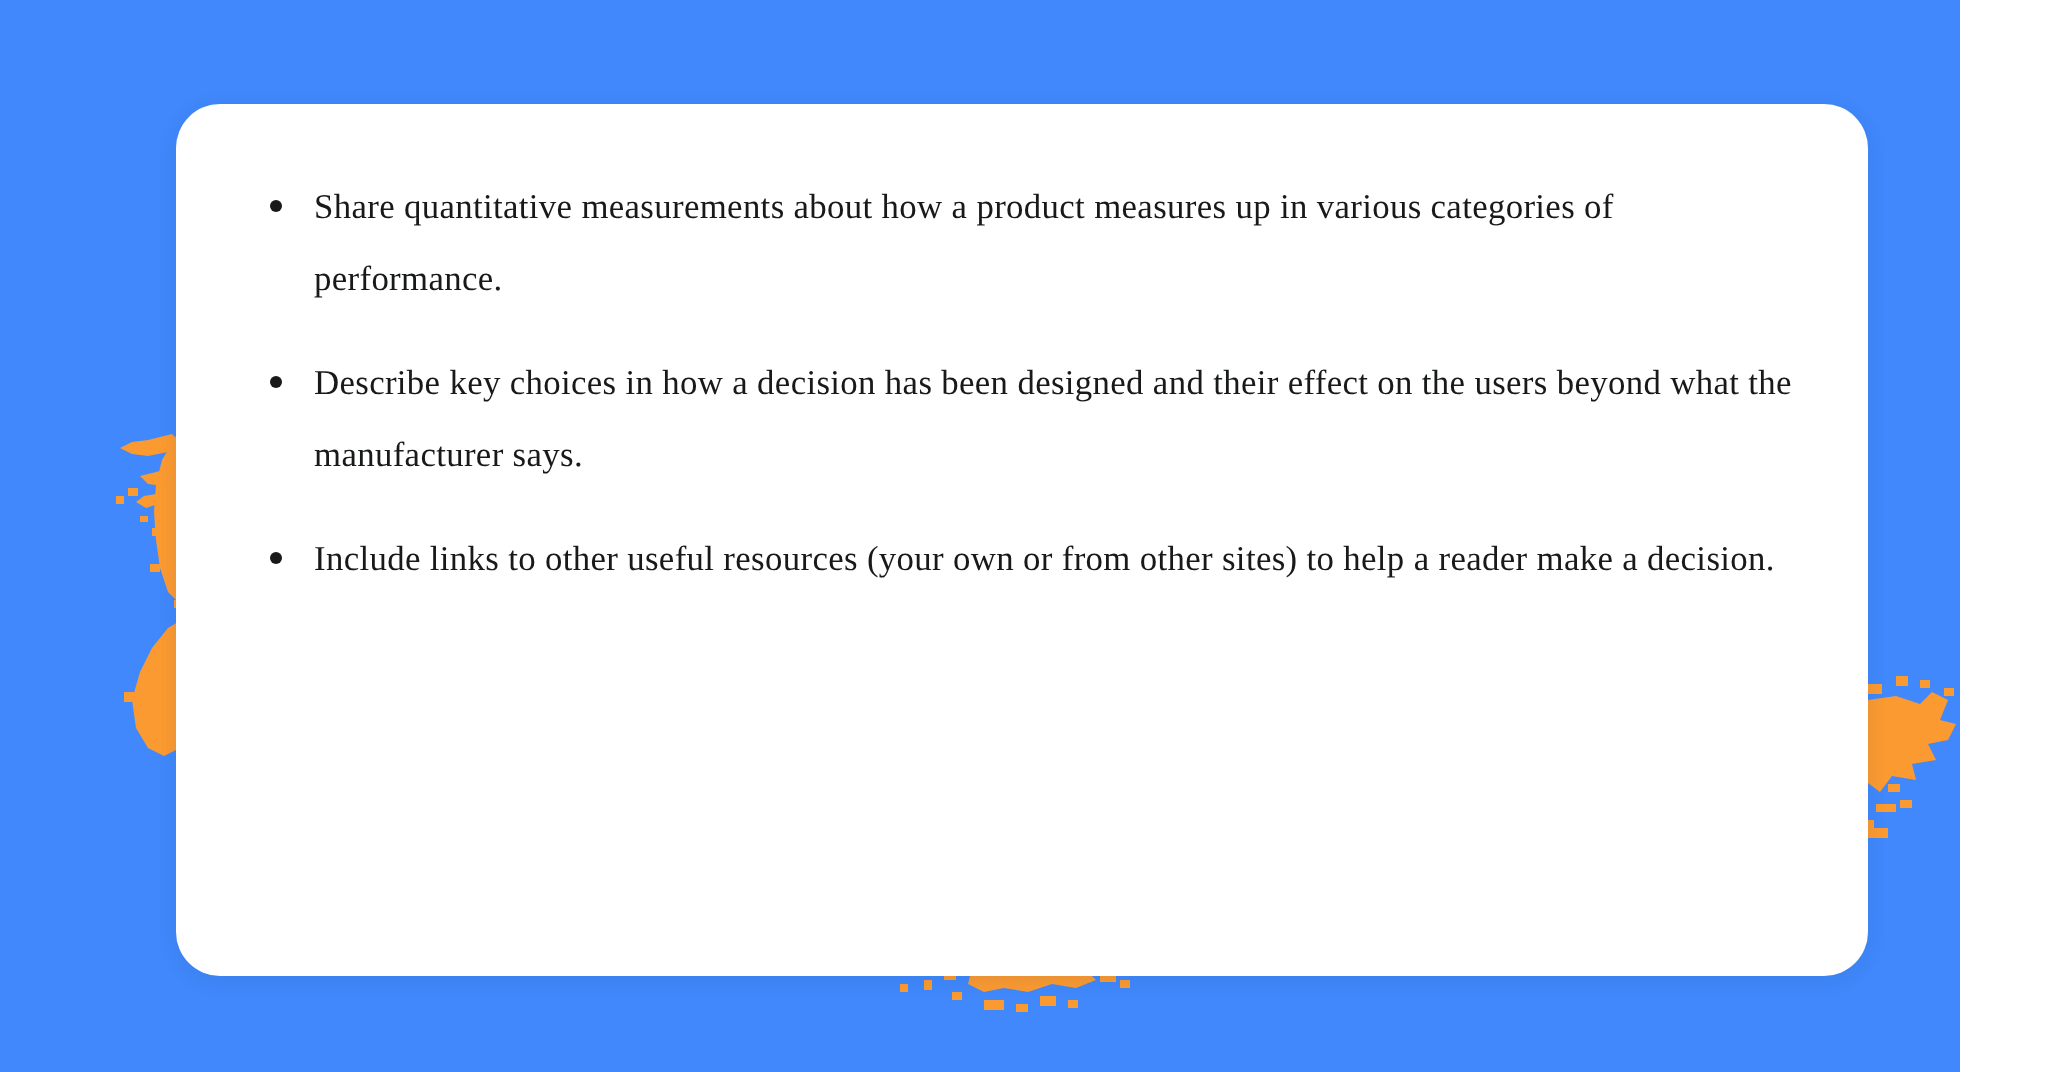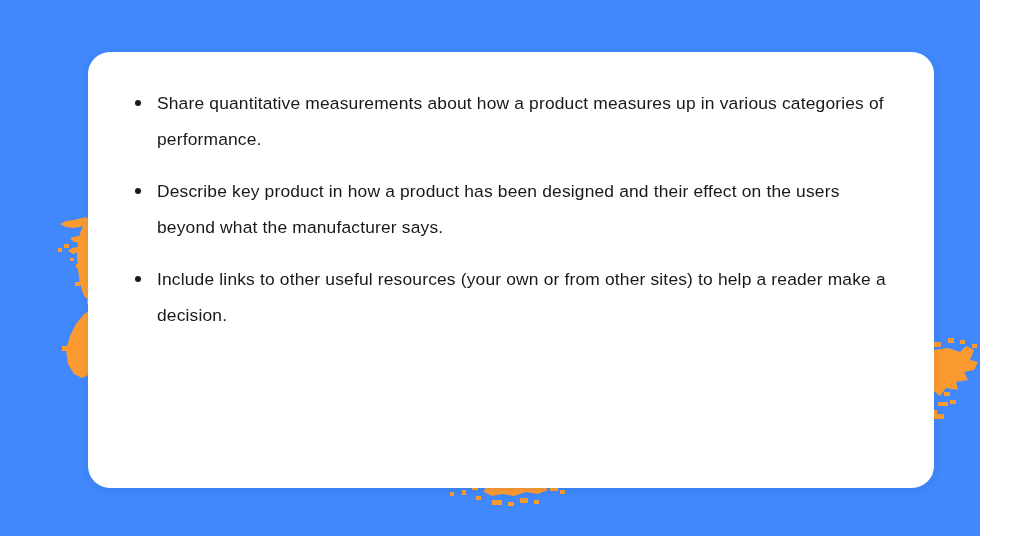--- a/index.html
+++ b/index.html
@@ -13,20 +13,21 @@
     overflow: hidden;
     font-family: "Liberation Sans", sans-serif;
   }
 
   .slide {
     position: relative;
     width: 980px;
     height: 536px;
     background: #4088fb;
     overflow: hidden;
+    font-family: Liberation Serif, serif;
   }
 
   
   .splatter-layer {
     position: absolute;
     inset: 0;
     pointer-events: none;
   }
 
   .splatter-layer svg {
@@ -168,21 +169,21 @@
     <ul class="bullet-list">
 
       <li class="bullet-item">
         <span class="bullet-dot"></span>
         <span class="bullet-text">Share quantitative measurements about how a product measures up in various categories of performance.</span>
       </li>
 
 
       <li class="bullet-item">
         <span class="bullet-dot"></span>
-        <span class="bullet-text">Describe key product in how a product has been designed and their effect on the users beyond what the manufacturer says.</span>
+        <span class="bullet-text">Describe key choices in how a decision has been designed and their effect on the users beyond what the manufacturer says.</span>
       </li>
 
       <li class="bullet-item">
         <span class="bullet-dot"></span>
         <span class="bullet-text">Include links to other useful resources (your own or from other sites) to help a reader make a decision.</span>
       </li>
 
     </ul>
 
   </div>

